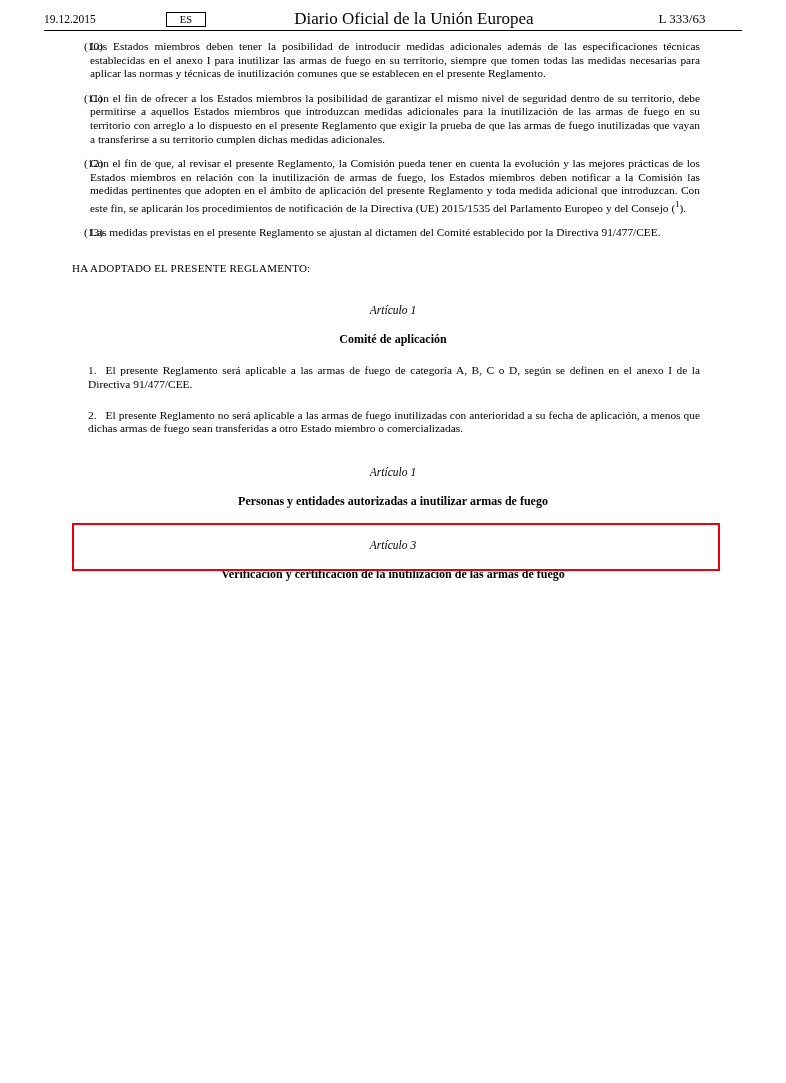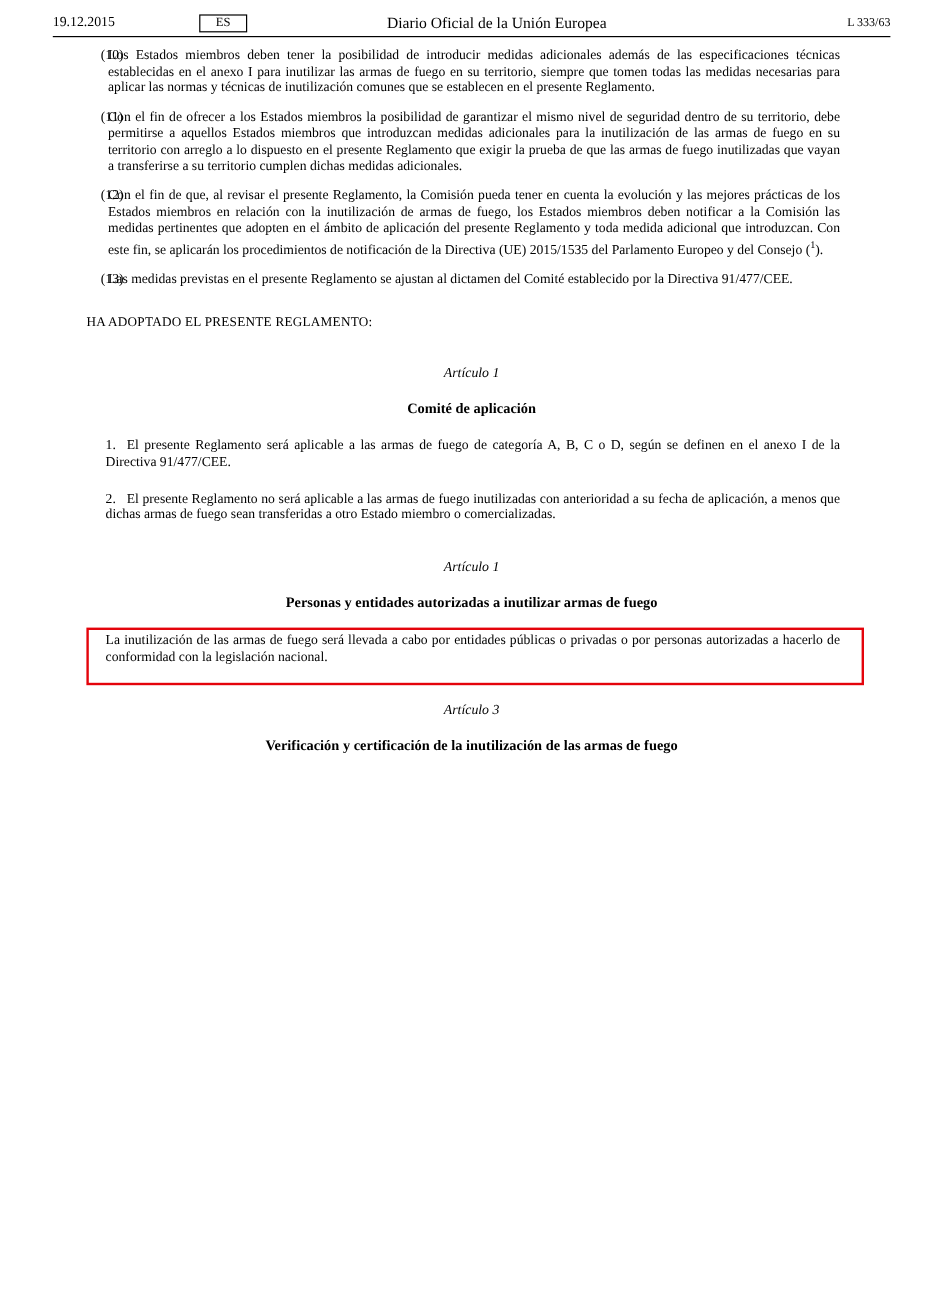--- a/index.html
+++ b/index.html
@@ -45,27 +45,27 @@
     border: 1px solid #000;
     font-size: 10.5px;
     line-height: 13px;
     padding: 0 2px;
     box-sizing: border-box;
     margin-left: 2px;
   }
   .header-title {
     flex: 1;
     text-align: center;
-    font-size: 13px;
+    font-size: 17px;
     white-space: nowrap;
   }
   .header-ref {
     width: 120px;
-    text-align: right;
-    font-size: 10px;
+    text-align: center;
+    font-size: 13px;
     white-space: nowrap;
   }
 
   
   .content {
     position: absolute;
     left: 44px;
     top: 40px;
     width: 698px;
   }
@@ -185,21 +185,20 @@
 
     <div class="article-head">Artículo 1</div>
     <div class="article-title">Comité de aplicación</div>
 
     <div class="para"><span class="num">1.</span><span>El presente Reglamento será aplicable a las armas de fuego de categoría A, B, C o D, según se definen en el anexo I de la Directiva 91/477/CEE.</span></div>
 
     <div class="para"><span class="num">2.</span><span>El presente Reglamento no será aplicable a las armas de fuego inutilizadas con anterioridad a su fecha de aplicación, a menos que dichas armas de fuego sean transferidas a otro Estado miembro o comercializadas.</span></div>
 
     <div class="article-head">Artículo 1</div>
     <div class="article-title">Personas y entidades autorizadas a inutilizar armas de fuego</div>
-    <div class="plain">La inutilización de las armas de fuego será llevada a cabo por entidades públicas o privadas o por personas autorizadas a hacerlo de conformidad con la legislación nacional.</div>
 
     <div class="article-head">Artículo 3</div>
     <div class="article-title">Verificación y certificación de la inutilización de las armas de fuego</div>
 
   </div>
 
   <div class="highlight-box" style="border-color: rgb(228, 3, 11);"></div>
 
 </div>
 

